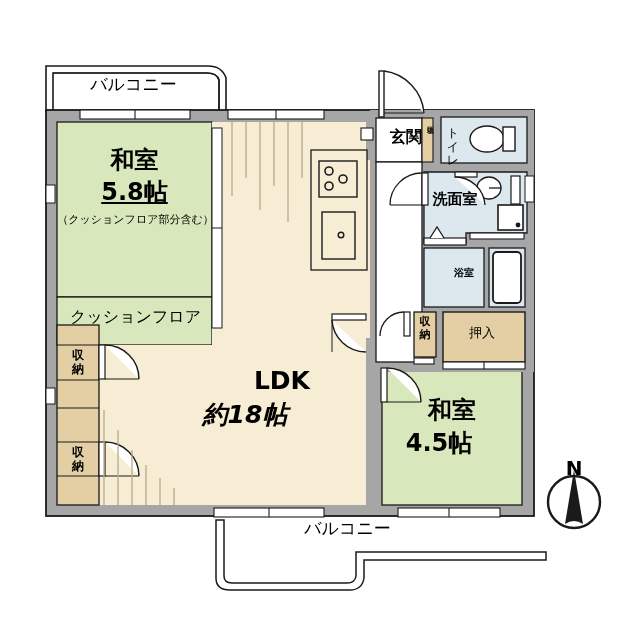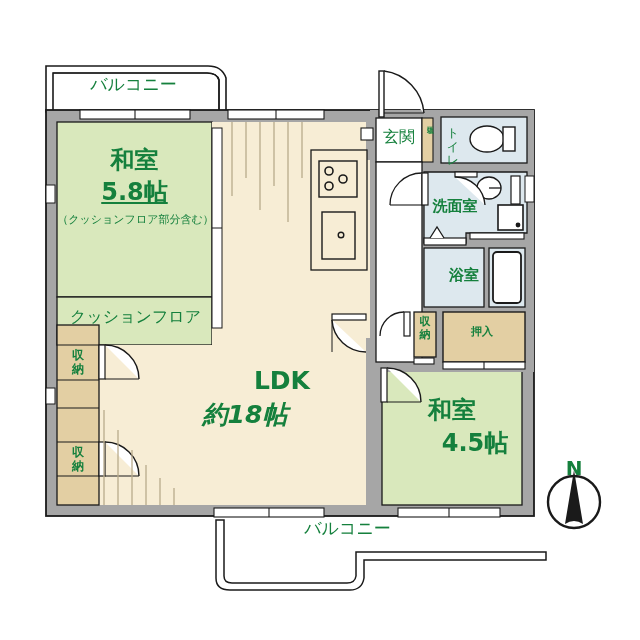--- a/index.html
+++ b/index.html
@@ -6,21 +6,21 @@
   body{
     width:640px;height:640px;
     background:#ffffff;
     font-family:"DejaVu Sans","Liberation Sans",sans-serif;
     overflow:hidden;
     position:relative;
   }
   #plan{position:absolute;left:0;top:0;width:640px;height:640px;}
   .lbl{
     position:absolute;
-    color:#15803d;
+    color:#000000;
     white-space:nowrap;
     line-height:1.05;
     text-align:center;
     font-family:"DejaVu Sans","Liberation Sans",sans-serif;
   }
   .vtxt{
     writing-mode:vertical-rl;
     text-orientation:upright;
     line-height:1.0;
     letter-spacing:0px;
@@ -221,33 +221,33 @@
 
 <div class="lbl" style="left:57px;top:148px;width:155px;font-size:24px;font-weight:bold;">和室</div>
 <div class="lbl" style="left:57px;top:180px;width:155px;font-size:24px;font-weight:bold;text-decoration:underline;">5.8帖</div>
 <div class="lbl" style="left:48px;top:214px;width:175px;font-size:11px;text-align:center;">（クッションフロア部分含む）</div>
 <div class="lbl" style="left:57px;top:309px;width:157px;font-size:16px;">クッションフロア</div>
 
 <div class="lbl" style="left:180px;top:368px;width:130px;font-size:25px;font-weight:bold;text-align:right;">LDK</div>
 <div class="lbl" style="left:180px;top:402px;width:130px;font-size:25px;font-weight:bold;font-style:italic;">約18帖</div>
 
 <div class="lbl" style="left:382px;top:398px;width:140px;font-size:24px;font-weight:bold;">和室</div>
-<div class="lbl" style="left:405px;top:431px;width:140px;font-size:24px;font-weight:bold;">4.5帖</div>
-
-<div class="lbl" style="left:376px;top:129px;width:46px;font-size:16px;font-weight:normal;">玄関</div>
+<div class="lbl" style="left:369px;top:431px;width:140px;font-size:24px;font-weight:bold;">4.5帖</div>
+
+<div class="lbl" style="left:376px;top:129px;width:46px;font-size:16px;font-weight:bold;text-align:right;">玄関</div>
 
 <div class="lbl vtxt" style="left:423px;top:121px;width:10px;font-size:7px;">下駄箱</div>
 
 <div class="lbl vtxt" style="left:447px;top:119px;width:12px;font-size:12px;">トイレ</div>
 
-<div class="lbl" style="left:424px;top:199px;width:62px;font-size:15px;font-weight:bold;">洗面室</div>
-
-<div class="lbl" style="left:424px;top:268px;width:80px;font-size:15px;font-weight:bold;">浴室</div>
-
-<div class="lbl" style="left:443px;top:326px;width:78px;font-size:11px;font-weight:bold;">押入</div>
+<div class="lbl" style="left:424px;top:192px;width:62px;font-size:15px;font-weight:bold;">洗面室</div>
+
+<div class="lbl" style="left:424px;top:268px;width:80px;font-size:10px;font-weight:bold;">浴室</div>
+
+<div class="lbl" style="left:443px;top:326px;width:78px;font-size:13px;font-weight:normal;">押入</div>
 
 <div class="lbl" style="left:414px;top:316px;width:22px;font-size:11px;line-height:1.15;font-weight:bold;">収<br>納</div>
 
 <div class="lbl" style="left:57px;top:349px;width:42px;font-size:12px;line-height:1.15;font-weight:bold;">収<br>納</div>
 <div class="lbl" style="left:57px;top:446px;width:42px;font-size:12px;line-height:1.15;font-weight:bold;">収<br>納</div>
 
 <div class="lbl" style="left:260px;top:520px;width:175px;font-size:17px;">バルコニー</div>
 
 <div class="lbl" style="left:556px;top:458px;width:36px;font-size:20px;font-weight:bold;">N</div>
 

